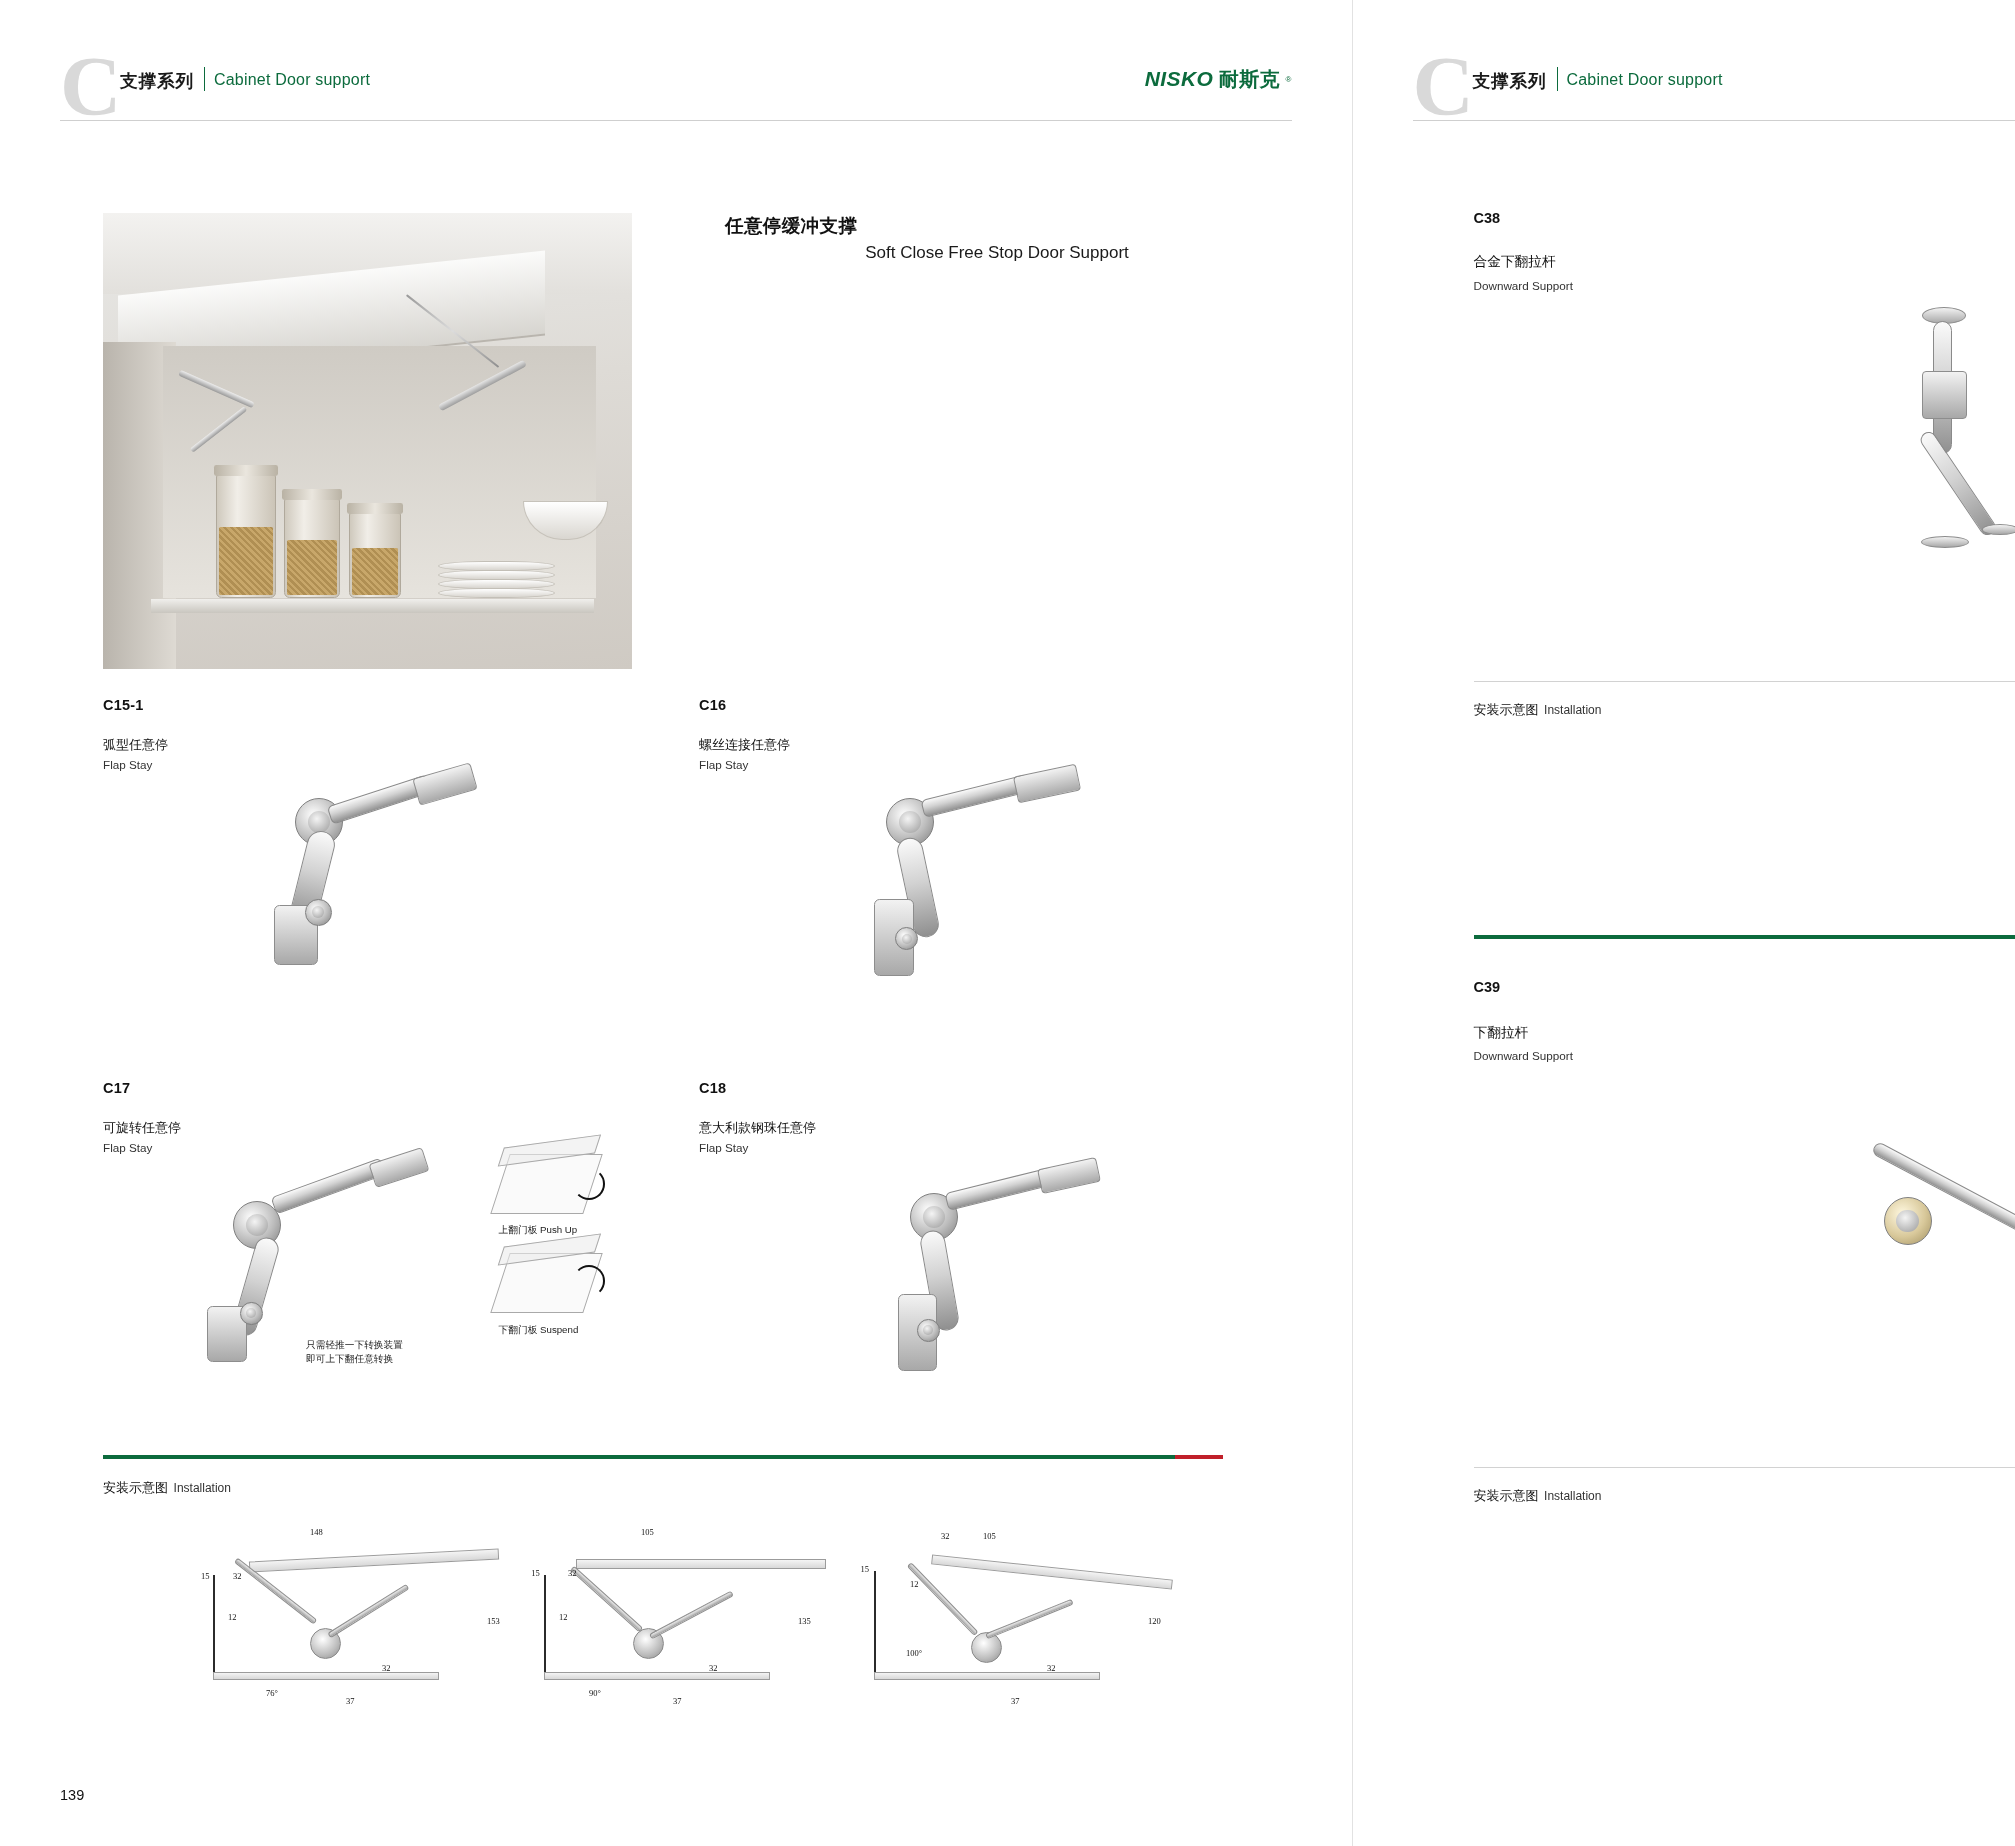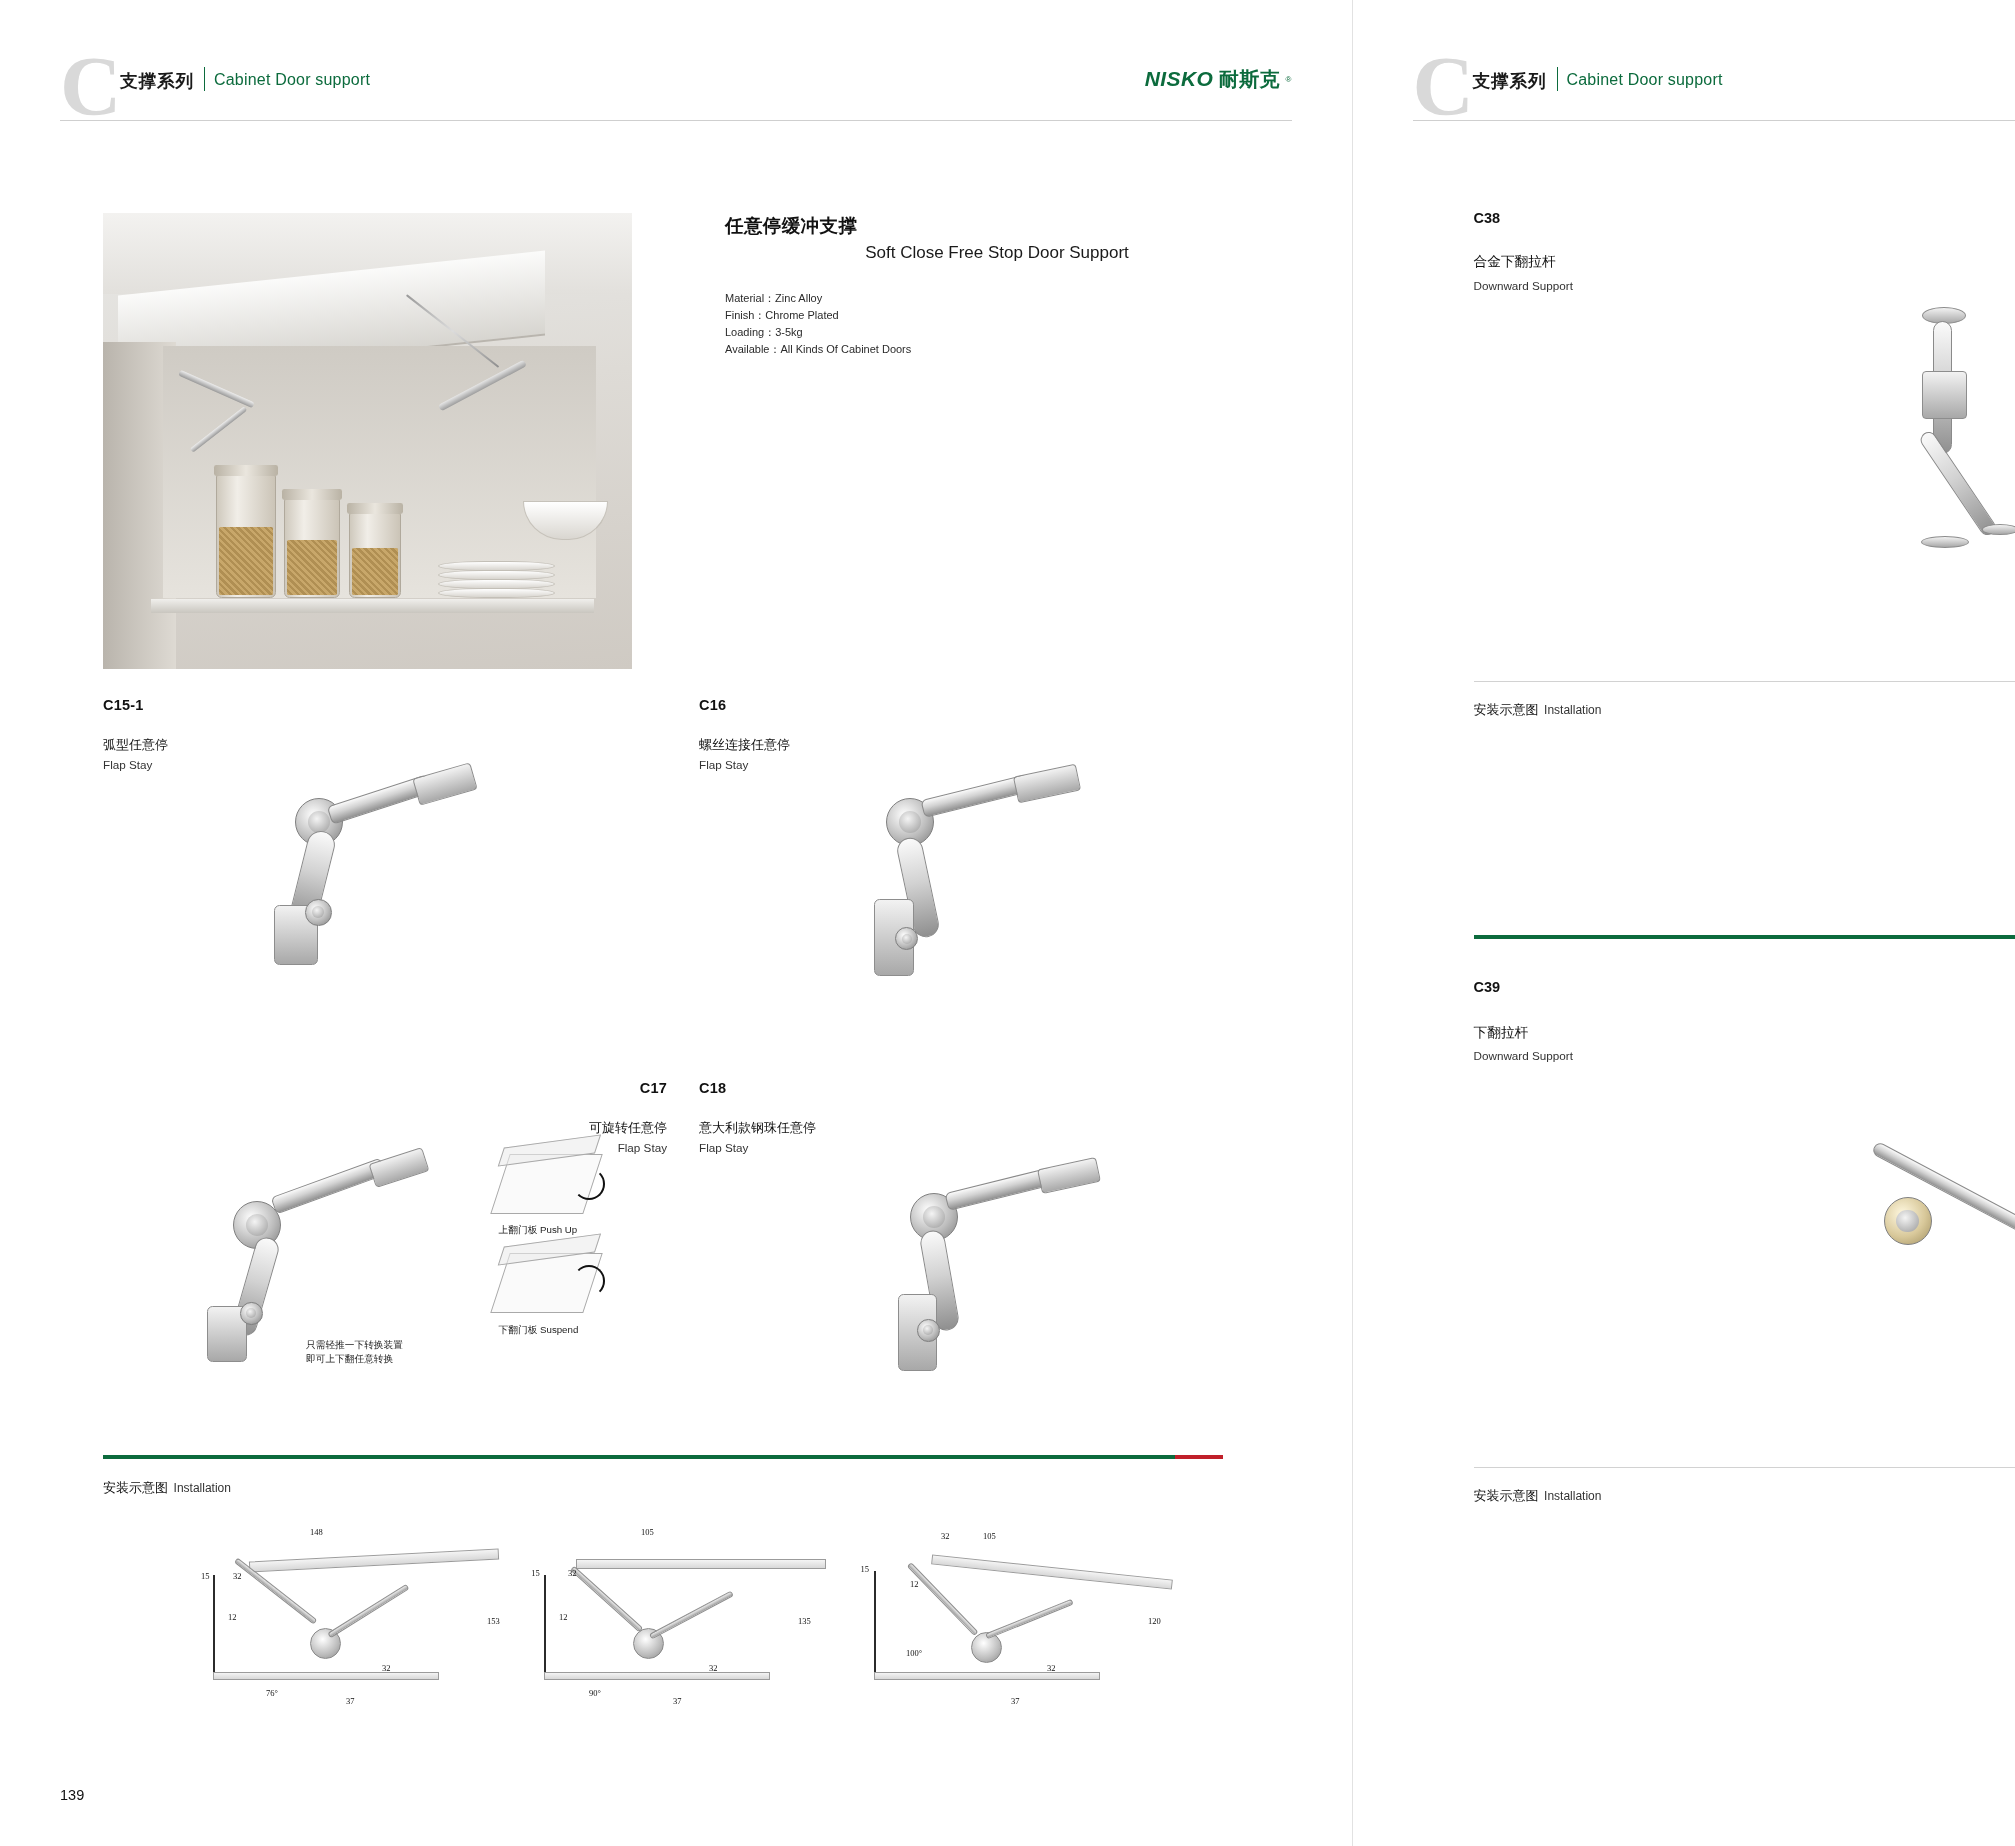--- a/index.html
+++ b/index.html
@@ -402,26 +402,20 @@
         <div class="p" style="bottom:8.9px;"></div>
         <div class="p" style="bottom:17.7px;"></div>
         <div class="p" style="bottom:26.6px;"></div>
       </div>
       <div class="bowl"></div>
     </div>
 
     <div class="intro">
       <h2>任意停缓冲支撑</h2>
       <h3>Soft Close Free Stop Door Support</h3>
-      <div class="spec-en">
-        <div>Material：Zinc Alloy</div>
-        <div>Finish：Chrome Plated</div>
-        <div>Loading：3-5kg</div>
-        <div>Available：All Kinds Of Cabinet Doors</div>
-      </div>
     </div>
 
     <div class="prod" style="left:103px; top:697px; width:564px;">
       <div class="code">C15-1</div>
       <div class="name-cn">弧型任意停</div>
       <div class="name-en">Flap Stay</div>
     </div>
     <div class="stay" style="left:226px; top:766px; width:282px; height:210px;">
       <div class="hub" style="left:69px; top:32px; width:48px; height:48px;"></div>
       <div class="bar" style="left:101px; top:24px; width:105px; height:18.5px; transform:rotate(-18deg);"></div>
@@ -438,21 +432,21 @@
     </div>
     <div class="stay" style="left:826px; top:766px; width:282px; height:210px;">
       <div class="hub" style="left:60px; top:32px; width:48px; height:48px;"></div>
       <div class="bar" style="left:95px; top:21px; width:109px; height:17.7px; transform:rotate(-14deg);"></div>
       <div class="plate" style="left:189px; top:4px; width:64px; height:26.6px; transform:rotate(-12deg);"></div>
       <div class="bar" style="left:79px; top:71px; width:26px; height:101px; border-radius:13.7px; transform:rotate(-12deg);"></div>
       <div class="plate" style="left:48px; top:133px; width:40px; height:77px; border-radius:5.6px;"></div>
       <div class="hub" style="left:69px; top:161px; width:23.4px; height:23.4px;"></div>
     </div>
 
-    <div class="prod" style="left:103px; top:1080px; width:564px;text-align:right;">
+    <div class="prod" style="left:103px; top:1080px; width:564px;">
       <div class="code">C17</div>
       <div class="name-cn">可旋转任意停</div>
       <div class="name-en">Flap Stay</div>
     </div>
     <div class="stay" style="left:169px; top:1149px; width:282px; height:210px;">
       <div class="hub" style="left:64px; top:52px; width:48px; height:48px;"></div>
       <div class="bar" style="left:101px; top:28px; width:117px; height:17.7px; transform:rotate(-20deg);"></div>
       <div class="plate" style="left:202px; top:5.6px; width:56px; height:25px; transform:rotate(-18deg);"></div>
       <div class="bar" style="left:75px; top:87px; width:24px; height:101px; border-radius:12px; transform:rotate(16deg);"></div>
       <div class="plate" style="left:38px; top:157px; width:40px; height:56px; border-radius:5.6px;"></div>

